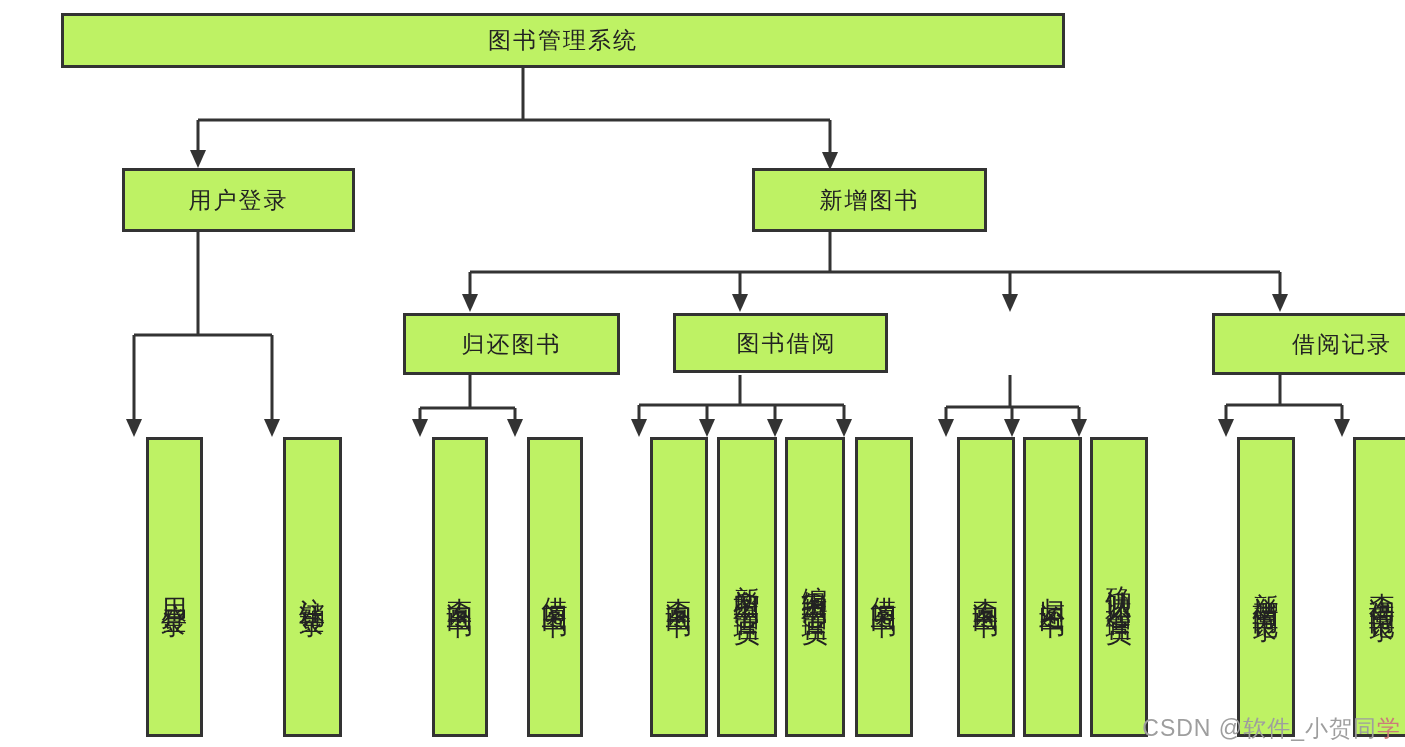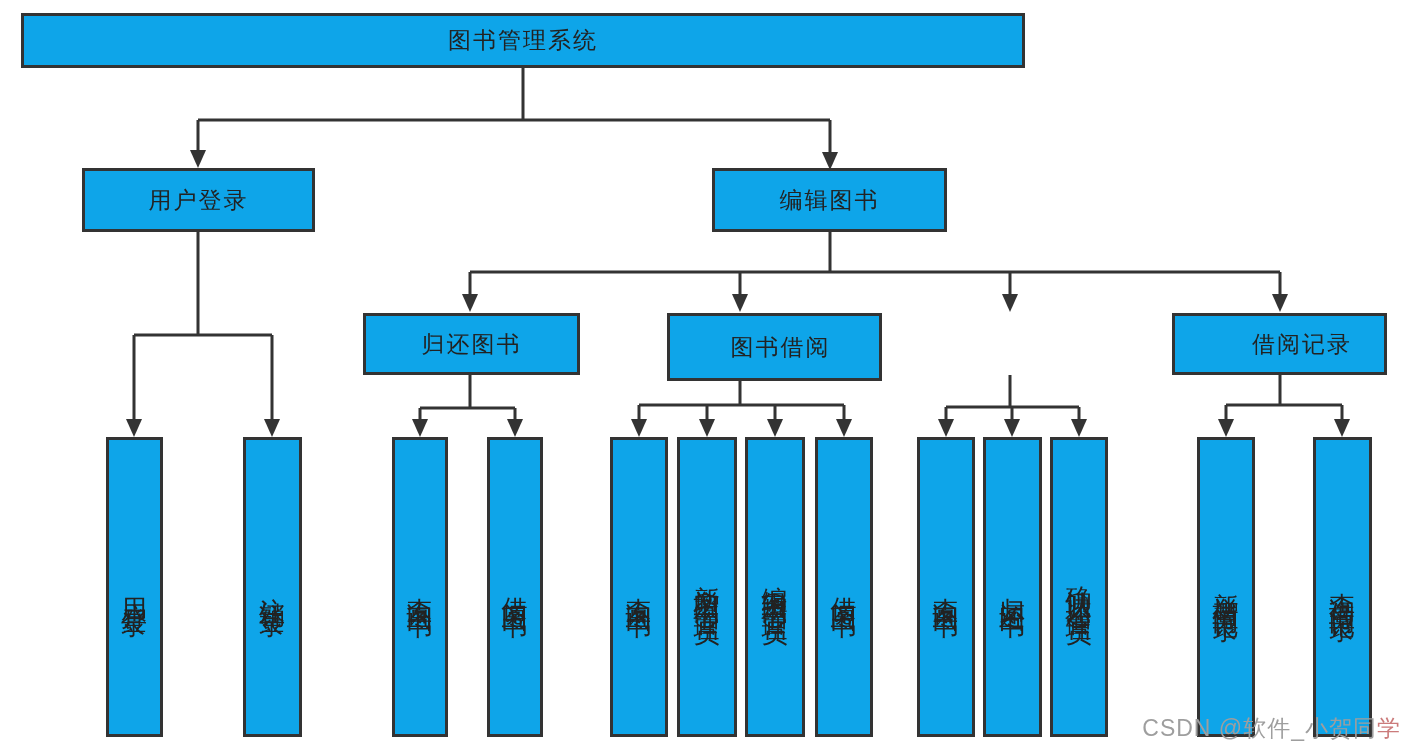--- a/index.html
+++ b/index.html
@@ -5,23 +5,24 @@
   html,body { margin:0; padding:0; background:#ffffff; }
   .canvas {
     position:relative; width:1405px; height:747px; background:#ffffff;
     font-family:"Liberation Sans", sans-serif; overflow:hidden;
   }
   svg.wires { position:absolute; left:0; top:0; z-index:0; }
   svg.wires path { stroke:#333333; stroke-width:3; fill:none; }
   svg.wires polygon { fill:#333333; stroke:none; }
   .node {
     position:absolute; box-sizing:border-box; z-index:1;
-    border:3px solid #333333; background:#0ea5e9; color:#222222;
+    border:3px solid #333333; background:#bef264; color:#222222;
     display:flex; align-items:center; justify-content:center;
     text-align:center;
+    margin-left:40px;
   }
   .h-node { font-size:23px; letter-spacing:2px; white-space:nowrap; }
   .v-node {
     writing-mode:vertical-rl; text-orientation:mixed;
     font-size:26px; letter-spacing:5px; line-height:1;
   }
   .watermark {
     position:absolute; right:4px; bottom:3px; z-index:2;
     font-size:23px; color:#9e9e9e; letter-spacing:1px; white-space:nowrap;
   }
@@ -71,24 +72,24 @@
     <g>
       <path d="M1280,375 V405 M1226,405 H1342 M1226,405 V419 M1342,405 V419"></path>
       <polygon points="1218,419 1234,419 1226,437"></polygon>
       <polygon points="1334,419 1350,419 1342,437"></polygon>
     </g>
   </svg>
 
   <div class="node h-node" style="left:21px; top:13px; width:1004px; height:55px;">图书管理系统</div>
 
   <div class="node h-node" style="left:82px; top:168px; width:233px; height:64px;">用户登录</div>
-  <div class="node h-node" style="left:712px; top:168px; width:235px; height:64px;">编辑图书</div>
+  <div class="node h-node" style="left:712px; top:168px; width:235px; height:64px;">新增图书</div>
 
   <div class="node h-node" style="left:363px; top:313px; width:217px; height:62px;">归还图书</div>
-  <div class="node h-node" style="left:667px; top:313px; width:215px; height:68px;padding-left:12px;">图书借阅</div>
+  <div class="node h-node" style="left:633px; top:313px; width:215px; height:60px;padding-left:12px;">图书借阅</div>
   <div class="node h-node" style="left:1172px; top:313px; width:215px; height:62px;padding-left:45px;">借阅记录</div>
 
   <div class="node v-node" style="left:106px; top:437px; width:57px; height:300px;">用户登录</div>
   <div class="node v-node" style="left:243px; top:437px; width:59px; height:300px;">注销登录</div>
 
   <div class="node v-node" style="left:392px; top:437px; width:56px; height:300px;">查询图书</div>
   <div class="node v-node" style="left:487px; top:437px; width:56px; height:300px;">借阅图书</div>
 
   <div class="node v-node" style="left:610px; top:437px; width:58px; height:300px;">查询图书</div>
   <div class="node v-node" style="left:677px; top:437px; width:60px; height:300px;">新增图书（管理员）</div>

